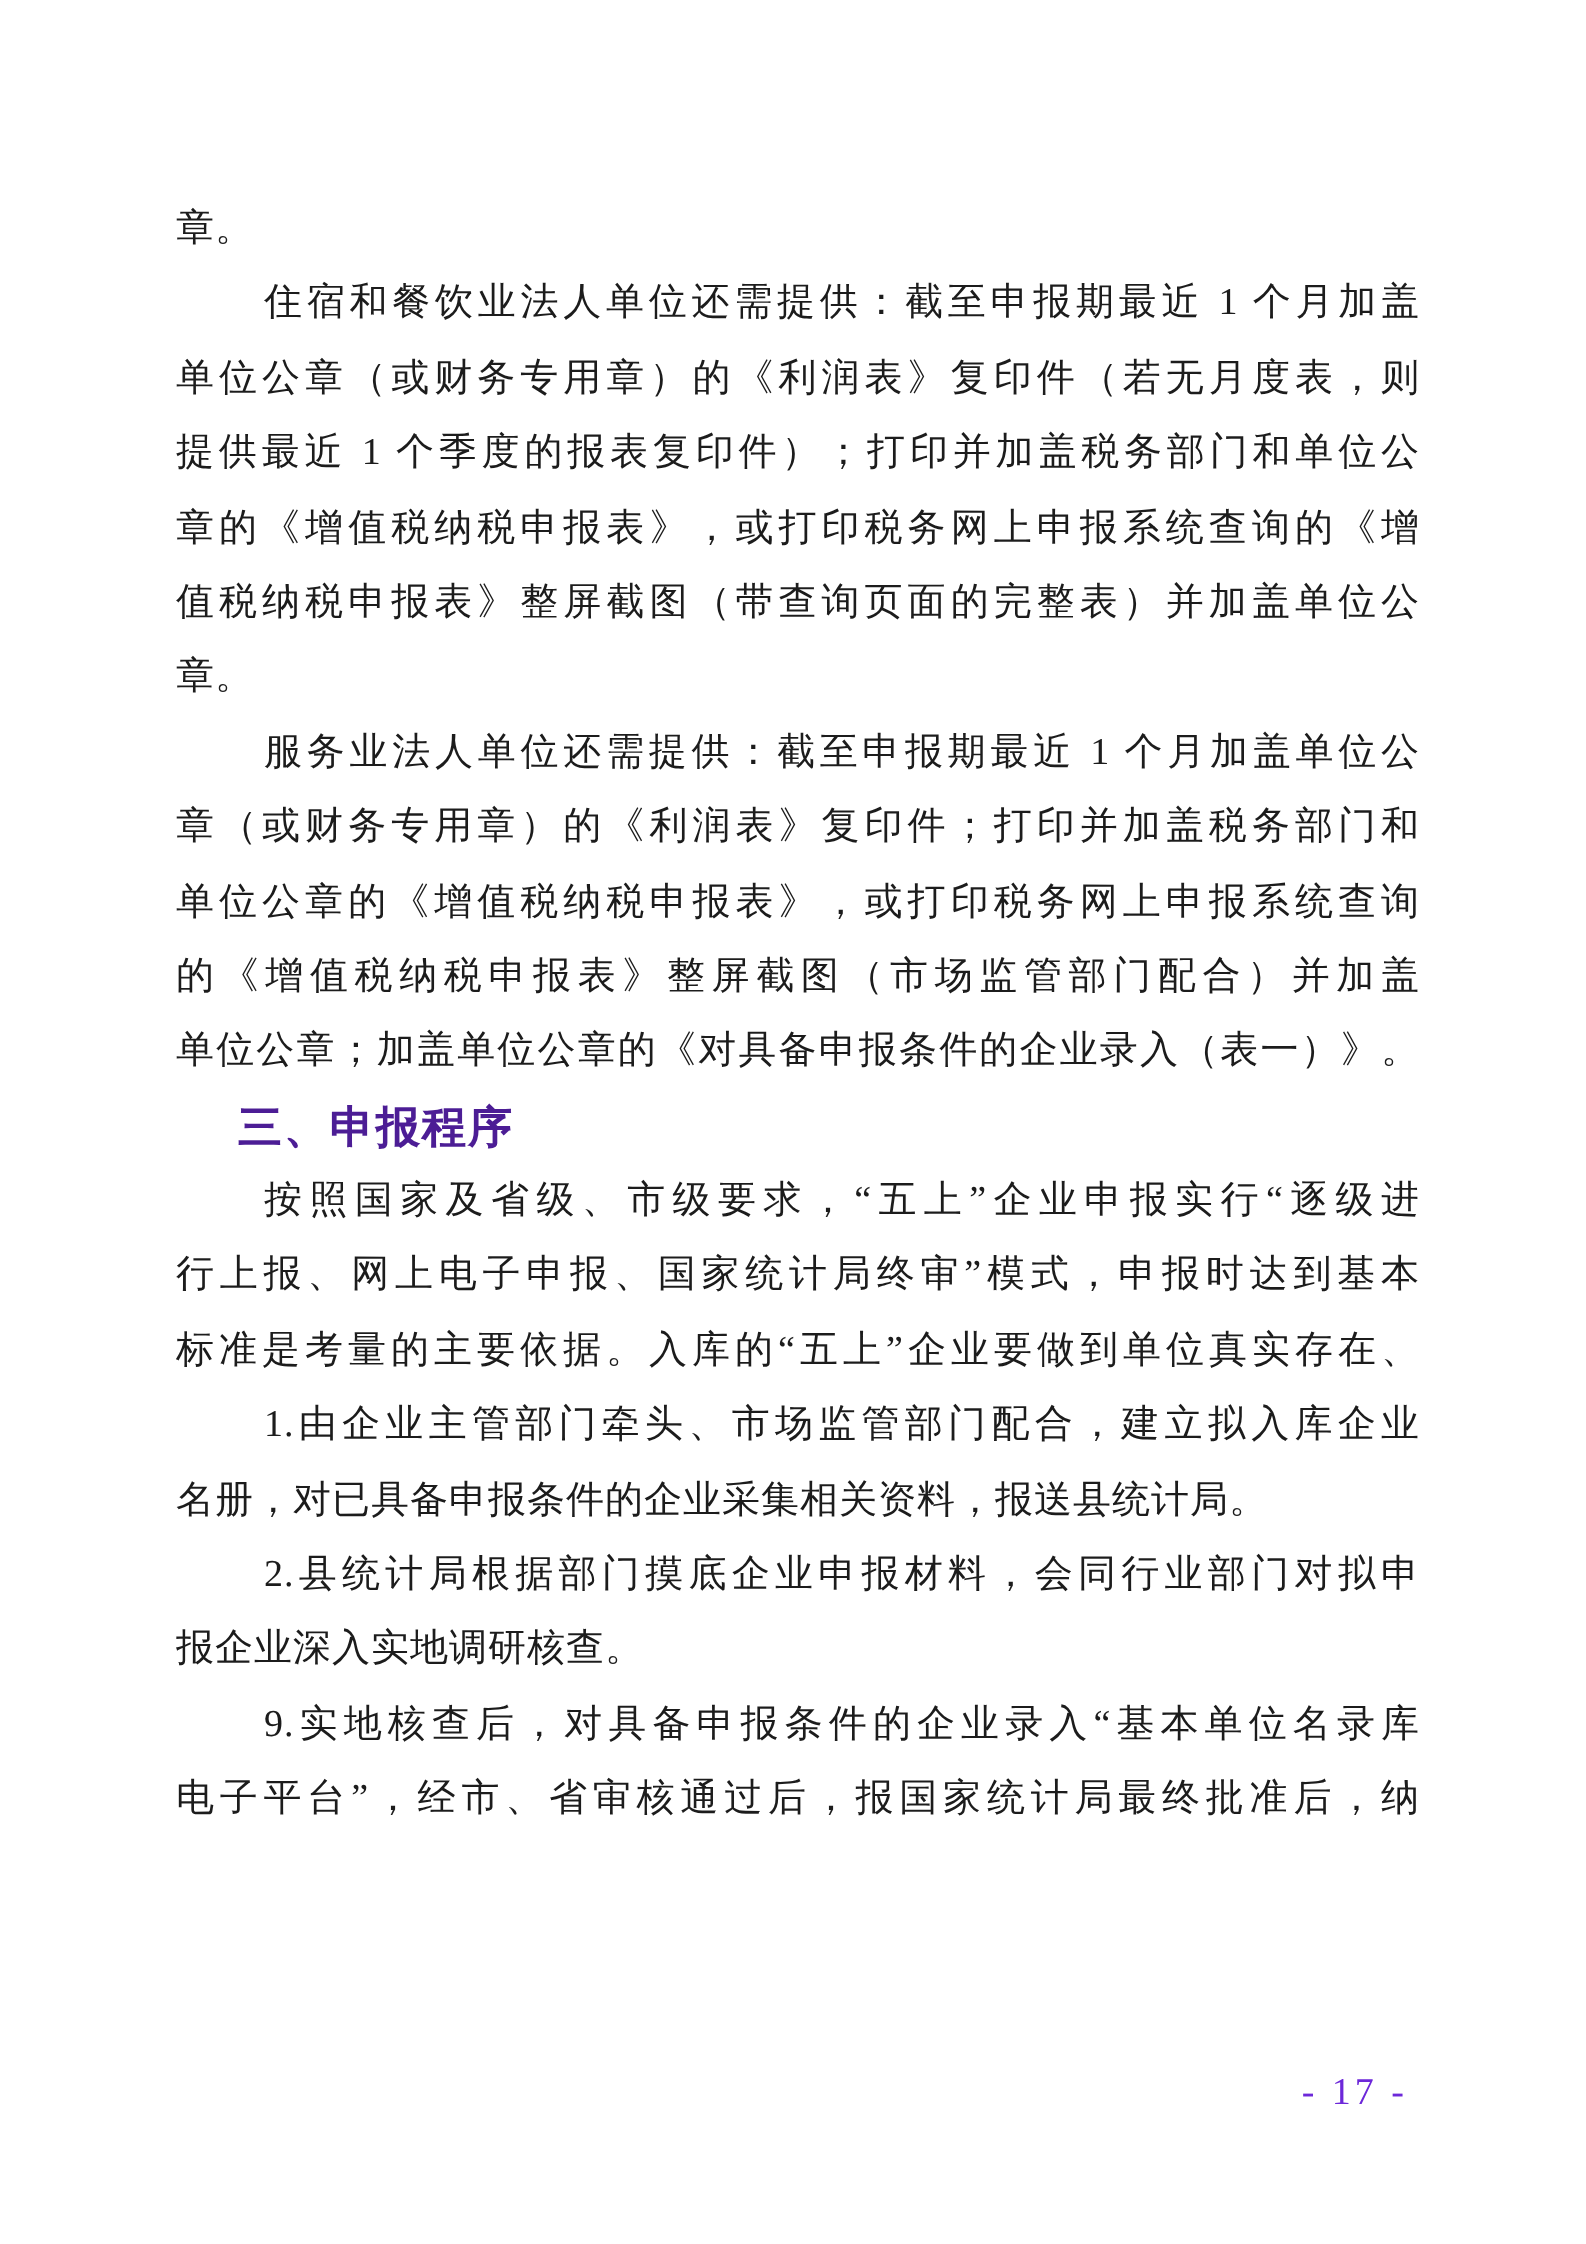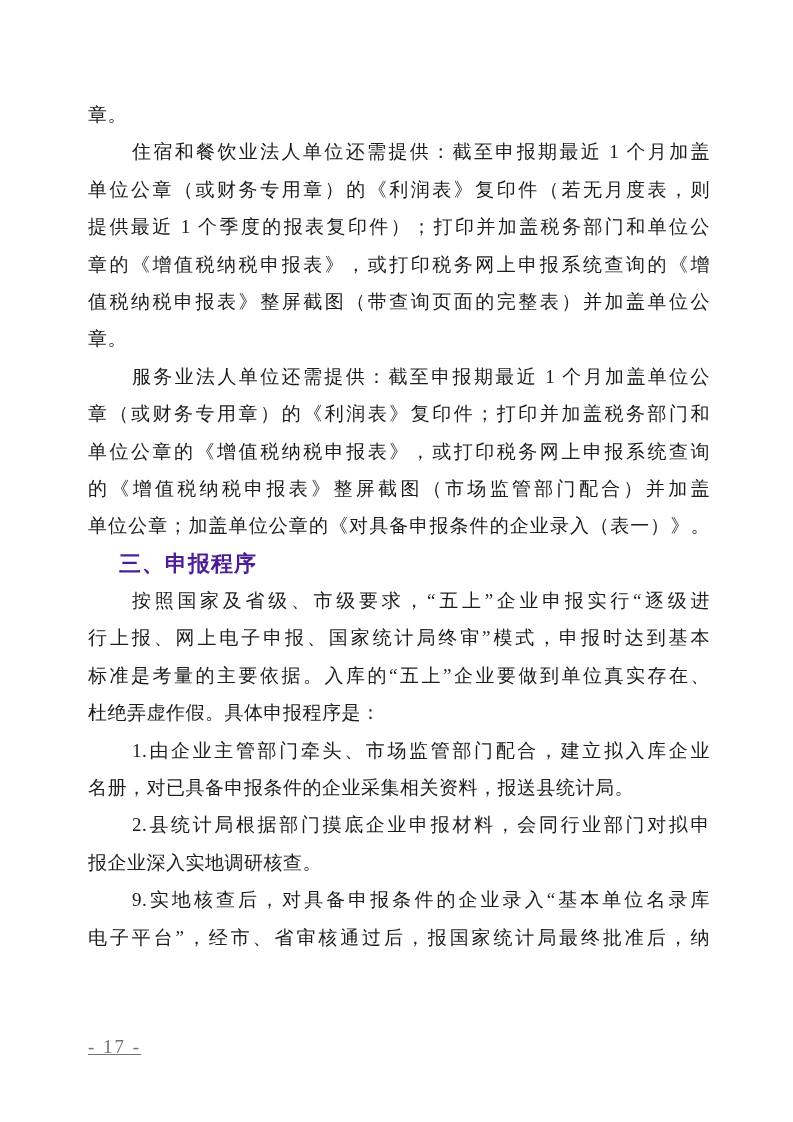--- a/index.html
+++ b/index.html
@@ -44,25 +44,25 @@
     font-weight: 700;
     font-size: 22px;
     letter-spacing: 1px;
     color: #4c1d95;
   }
   .footer {
     position: absolute;
     left: 88px;
     top: 1036px;
     width: 622px;
+    text-align: right;
     padding-right: 6px;
     font-size: 19px;
-    color: #737373;
+    color: #6d28d9;
     letter-spacing: 2px;
-    text-decoration: underline;
   }
 </style>
 </head>
 <body>
 
 <div class="page">
 
   <div class="content">
 
     <div>
@@ -87,21 +87,20 @@
     </div>
 
     <div>
       <div class="ln heading ind-h">三、申报程序</div>
     </div>
 
     <div>
       <div class="ln ind j">按照国家及省级、市级要求，“五上”企业申报实行“逐级进</div>
       <div class="ln j">行上报、网上电子申报、国家统计局终审”模式，申报时达到基本</div>
       <div class="ln j">标准是考量的主要依据。入库的“五上”企业要做到单位真实存在、</div>
-      <div class="ln">杜绝弄虚作假。具体申报程序是：</div>
     </div>
 
     <div>
       <div class="ln ind j">1.由企业主管部门牵头、市场监管部门配合，建立拟入库企业</div>
       <div class="ln">名册，对已具备申报条件的企业采集相关资料，报送县统计局。</div>
     </div>
 
     <div>
       <div class="ln ind j">2.县统计局根据部门摸底企业申报材料，会同行业部门对拟申</div>
       <div class="ln">报企业深入实地调研核查。</div>

